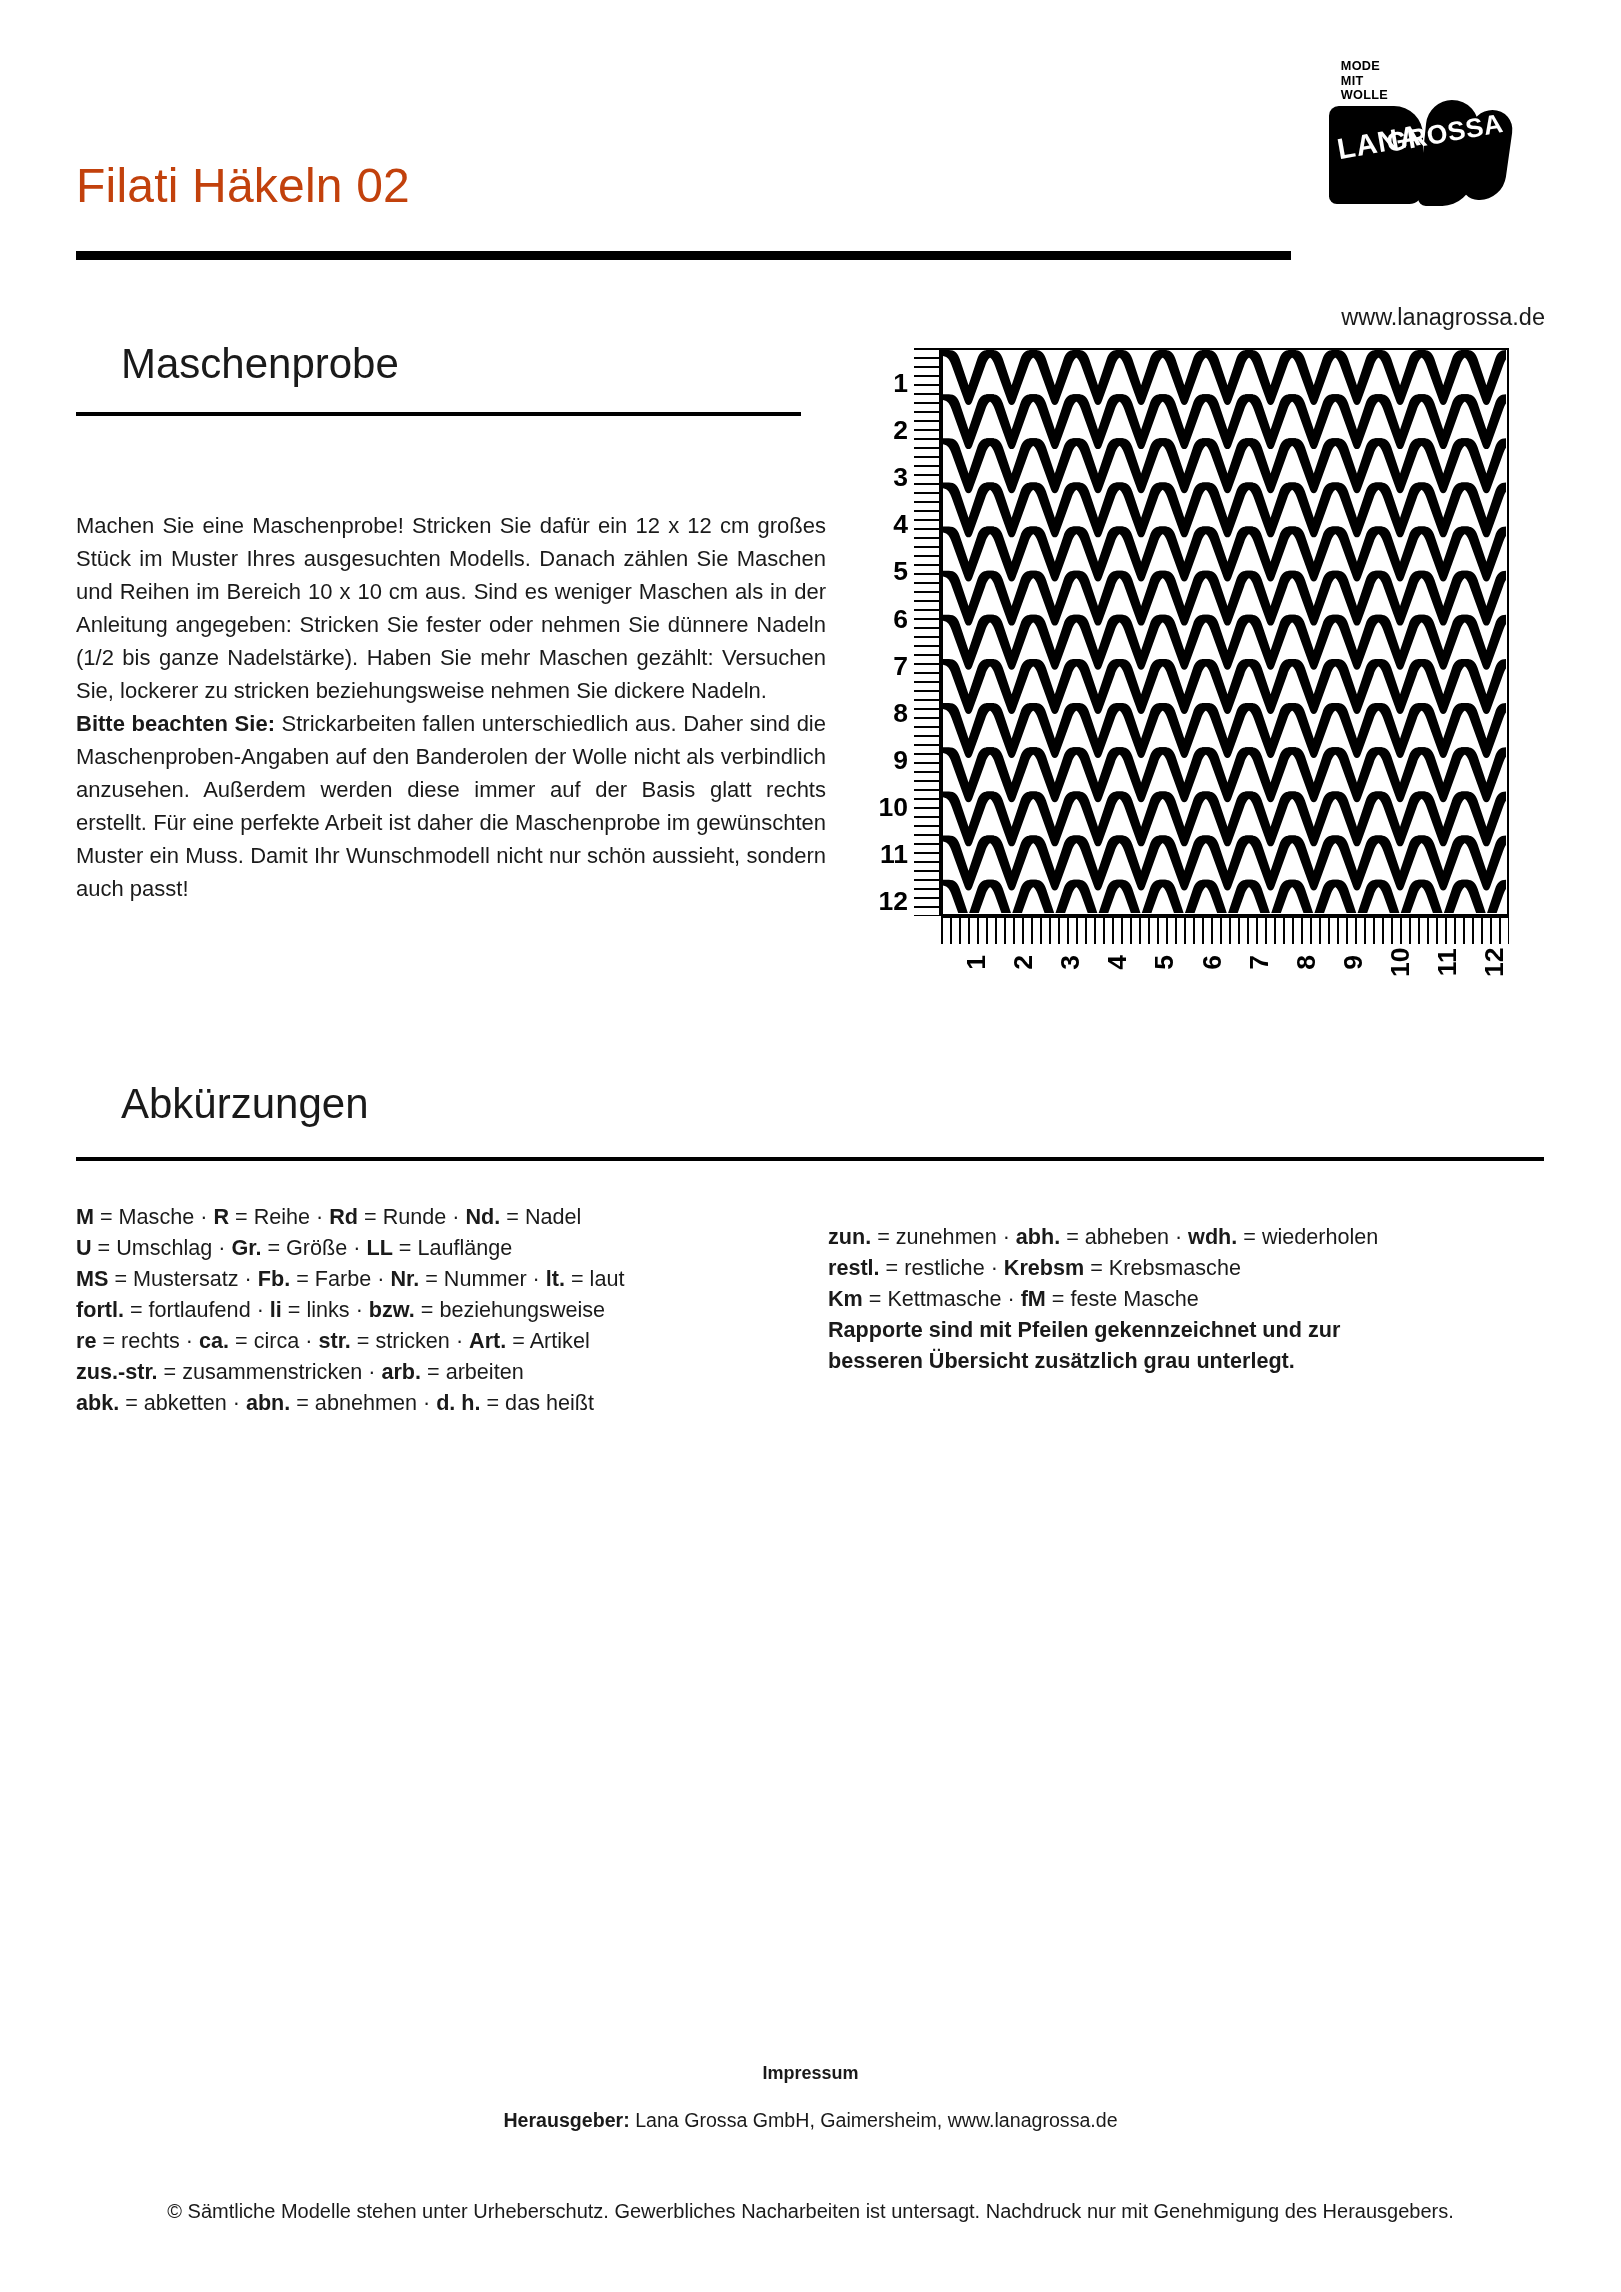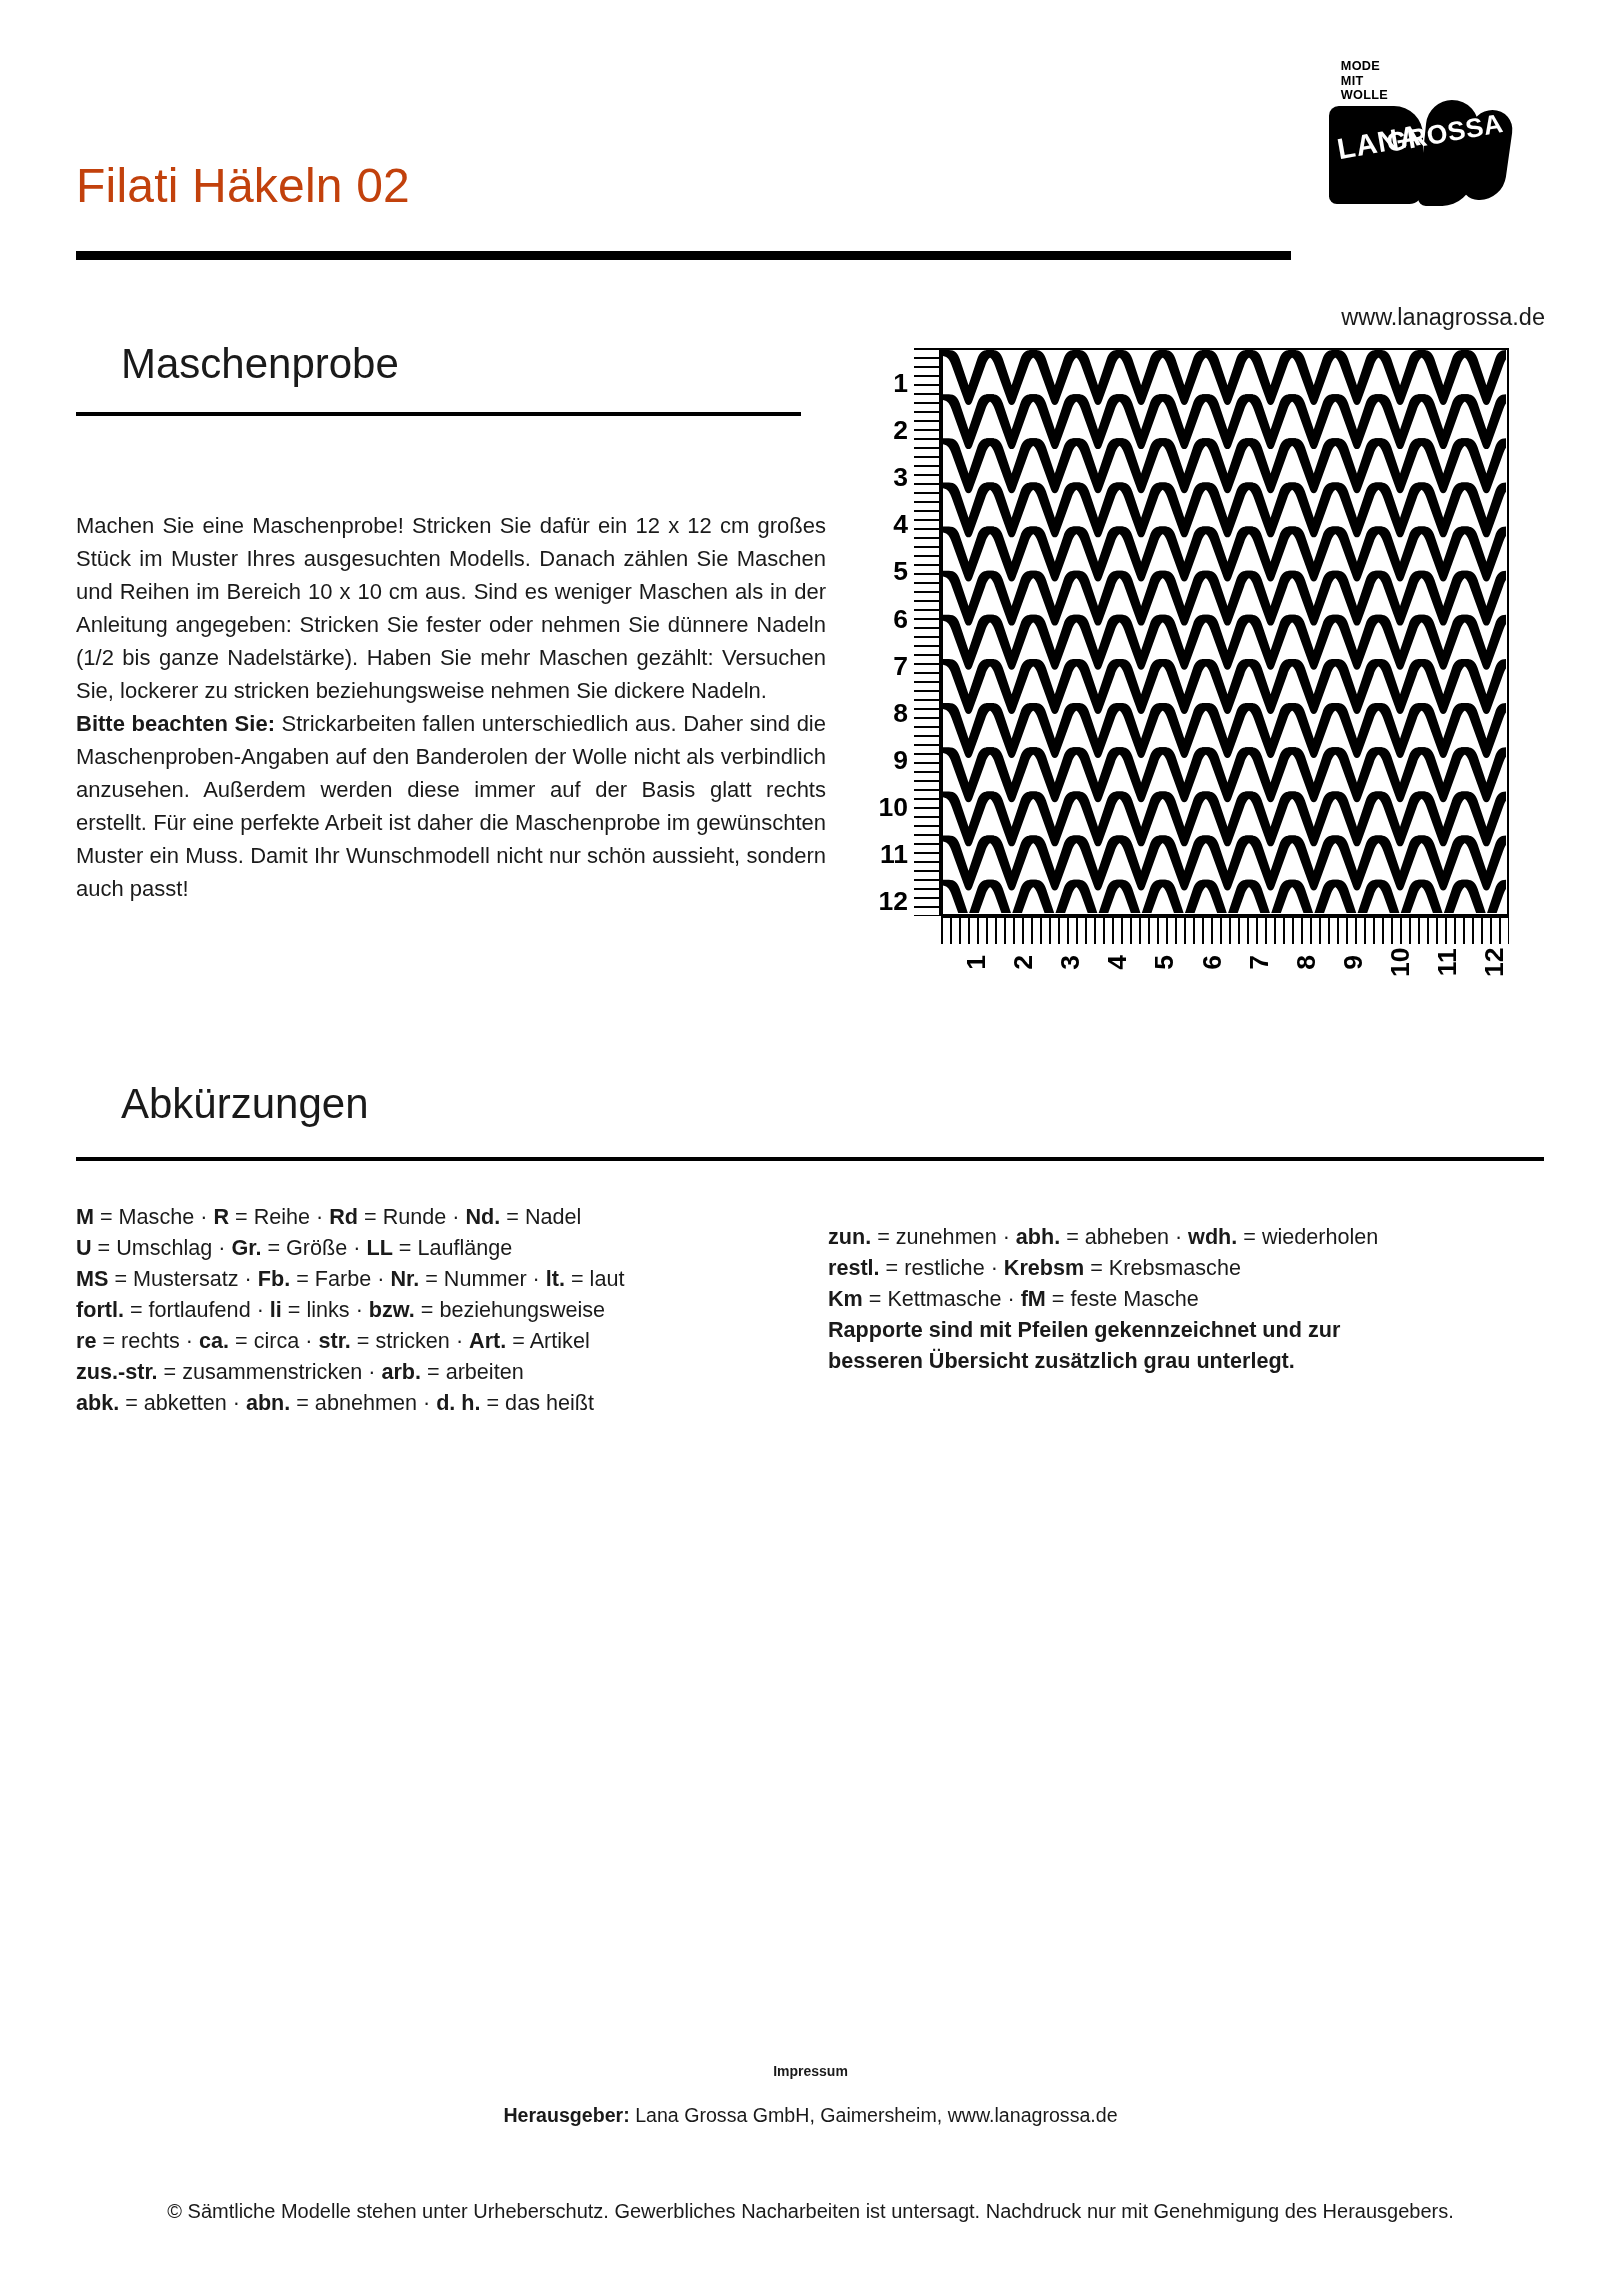--- a/index.html
+++ b/index.html
@@ -225,21 +225,21 @@
   
   .impressum {
     position: absolute;
     left: 0;
     right: 0;
     top: 2063px;
     text-align: center;
     font-size: 19.6px;
     color: #1a1a1a;
   }
-  .impressum .imp-title { font-weight: 700; font-size: 14px; margin-bottom: 21.6px; }
+  .impressum .imp-title { font-weight: 700; font-size: 18px; margin-bottom: 21.6px; }
   .impressum .imp-line { line-height: 28px; }
   .impressum .imp-line b { font-weight: 700; }
   .copyright {
     position: absolute;
     left: 0;
     right: 0;
     top: 2200px;
     text-align: center;
     font-size: 20px;
     color: #1a1a1a;

